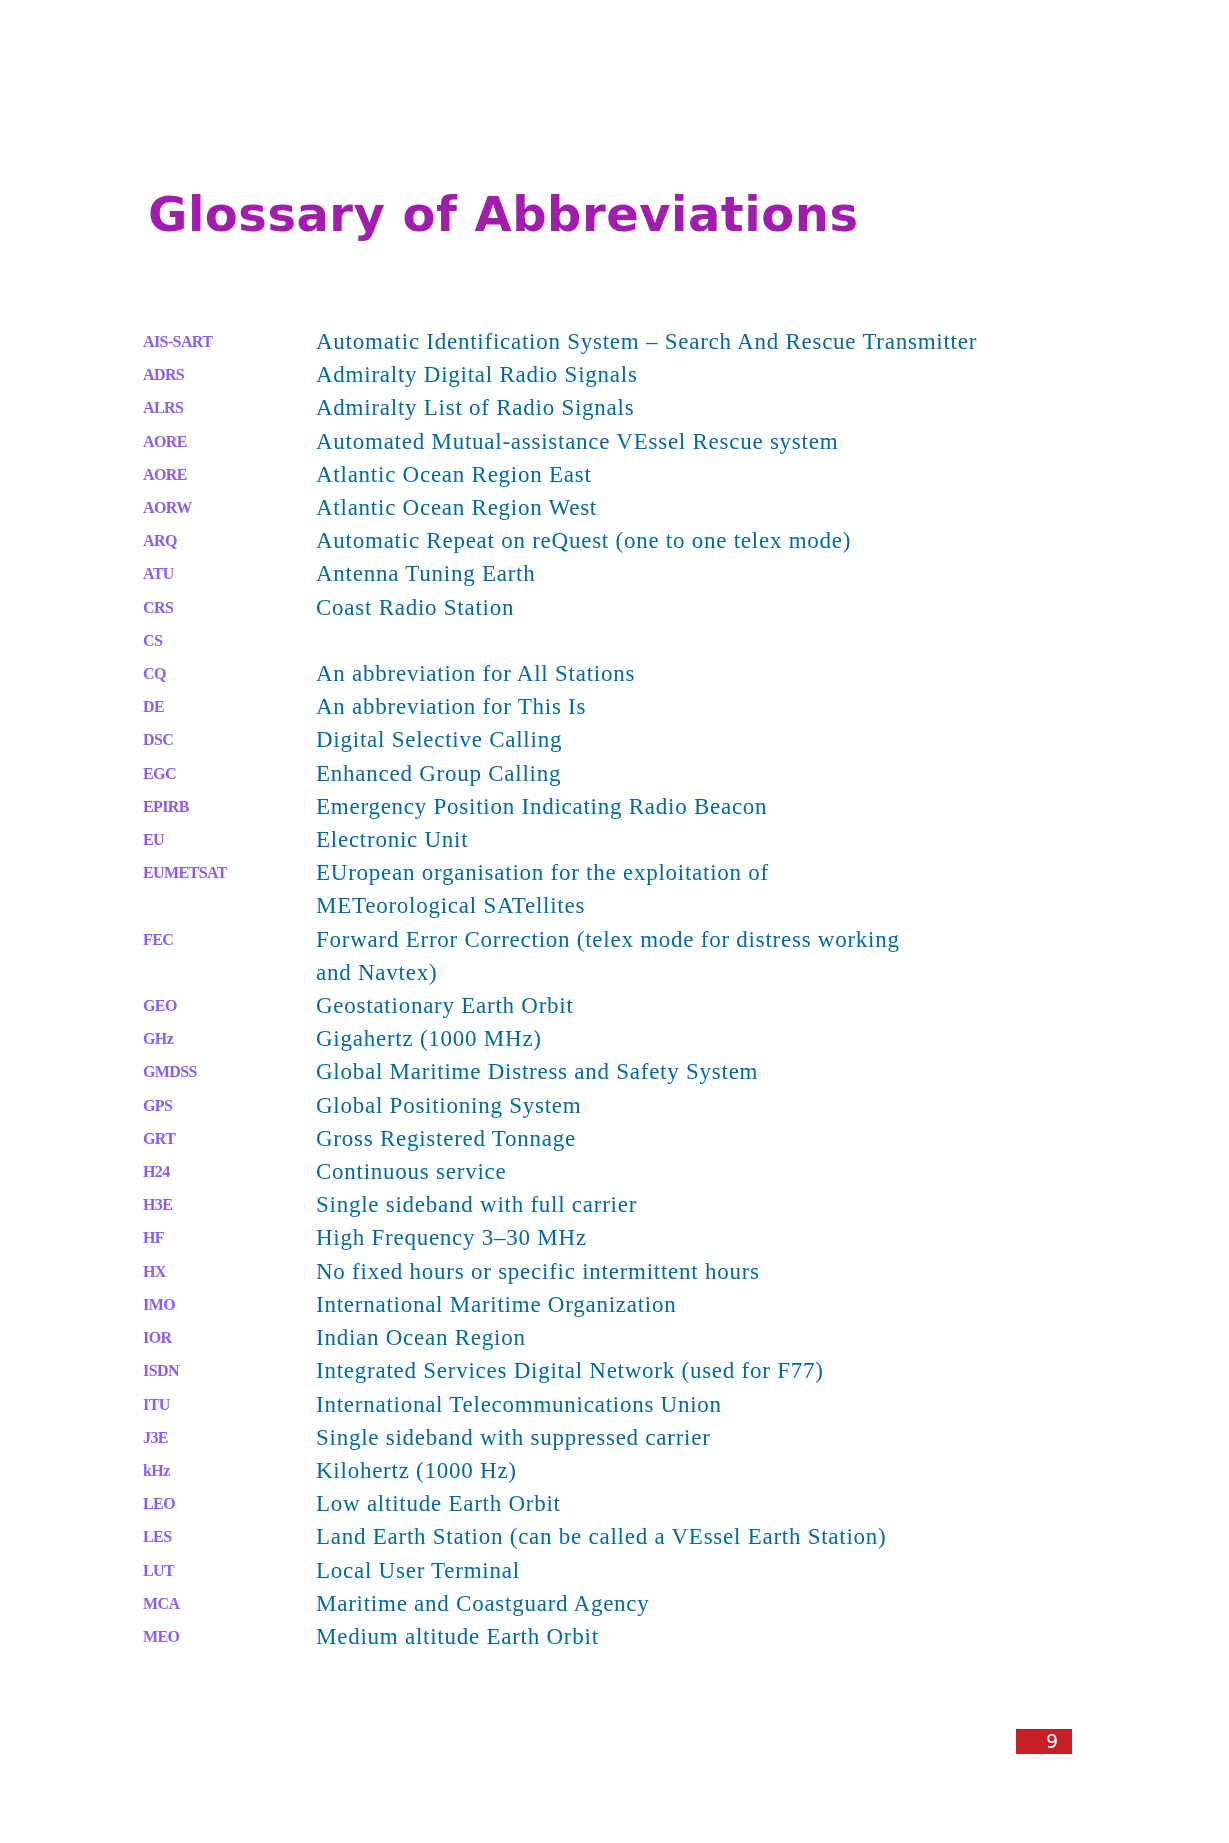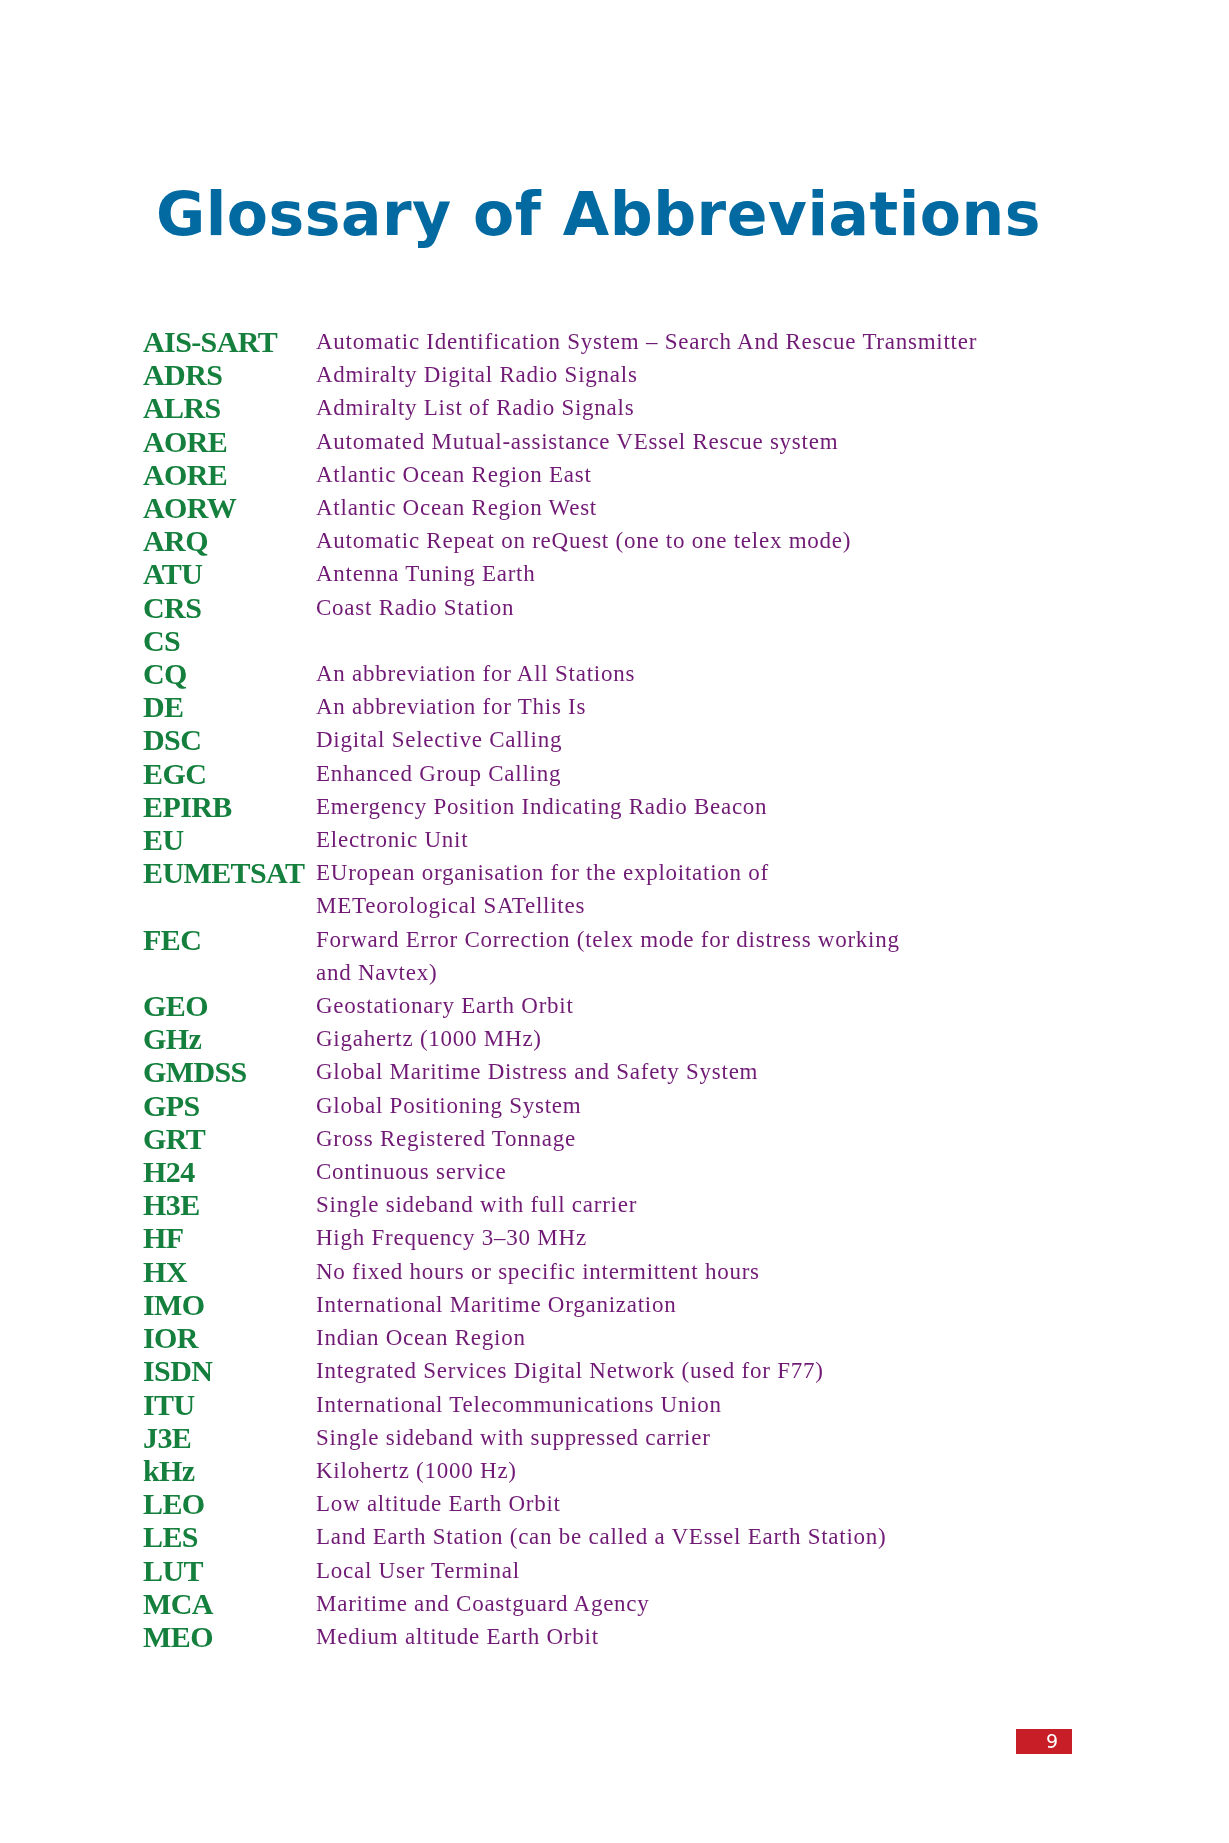--- a/index.html
+++ b/index.html
@@ -8,28 +8,28 @@
     background: #ffffff;
   }
   body {
     width: 1229px;
     height: 1843px;
     position: relative;
     overflow: hidden;
   }
   .page-title {
     position: absolute;
-    left: 156px;
+    left: 148px;
     top: 178px;
     margin: 0;
     font-family: "DejaVu Sans", sans-serif;
     font-weight: bold;
-    font-size: 60px;
+    font-size: 48px;
     line-height: 72px;
-    color: #0369a1;
+    color: #a21caf;
     letter-spacing: 0.5px;
     white-space: nowrap;
   }
   .glossary {
     position: absolute;
     left: 143px;
     top: 325px;
     width: 960px;
     margin: 0;
     padding: 0;
@@ -38,32 +38,32 @@
   .entry {
     display: flex;
     align-items: flex-start;
     margin: 0;
   }
   .abbr {
     flex: 0 0 173px;
     width: 173px;
     font-family: "Liberation Serif", serif;
     font-weight: bold;
-    font-size: 30px;
+    font-size: 16px;
     line-height: 33.2px;
-    color: #15803d;
+    color: #8b5cf6;
     letter-spacing: -0.6px;
     white-space: nowrap;
   }
   .def {
     flex: 1 1 auto;
     font-family: "Liberation Serif", serif;
     font-size: 23px;
     line-height: 33.2px;
-    color: #701a75;
+    color: #0369a1;
     letter-spacing: 0.75px;
   }
   .def-line {
     display: block;
     white-space: nowrap;
   }
   .page-number-badge {
     position: absolute;
     left: 1016px;
     top: 1729px;

